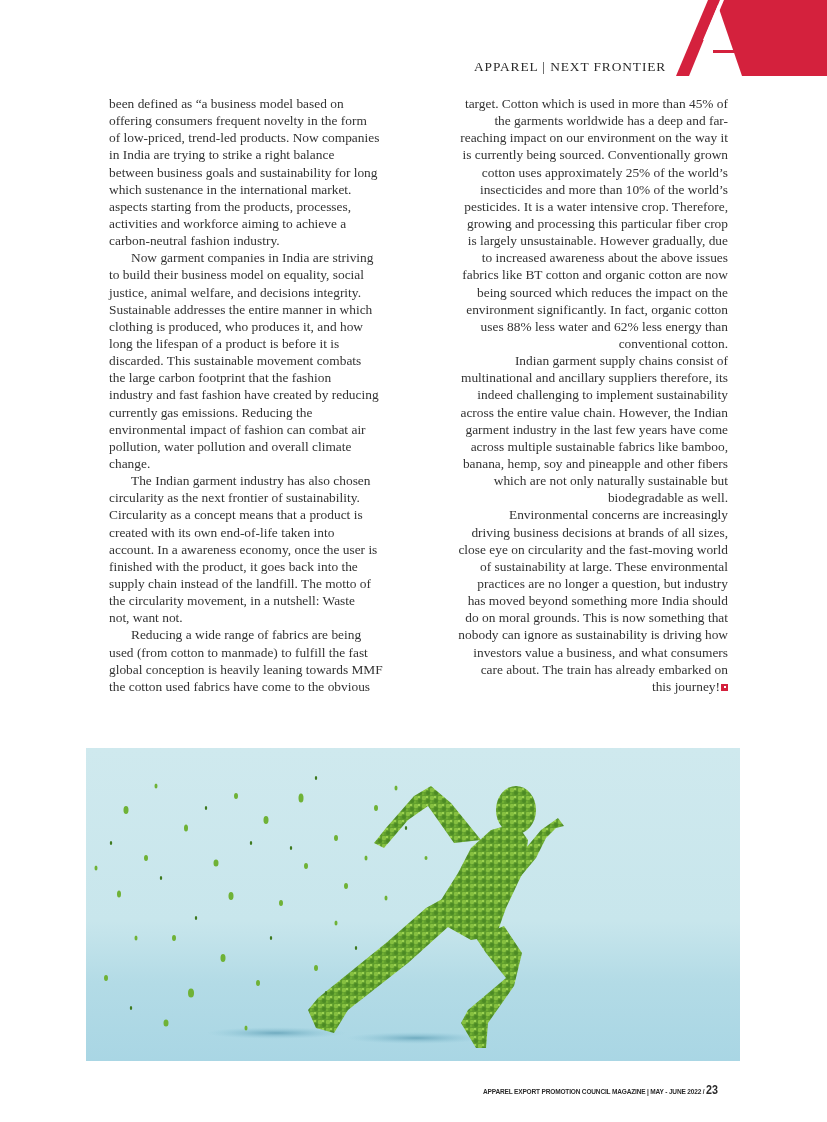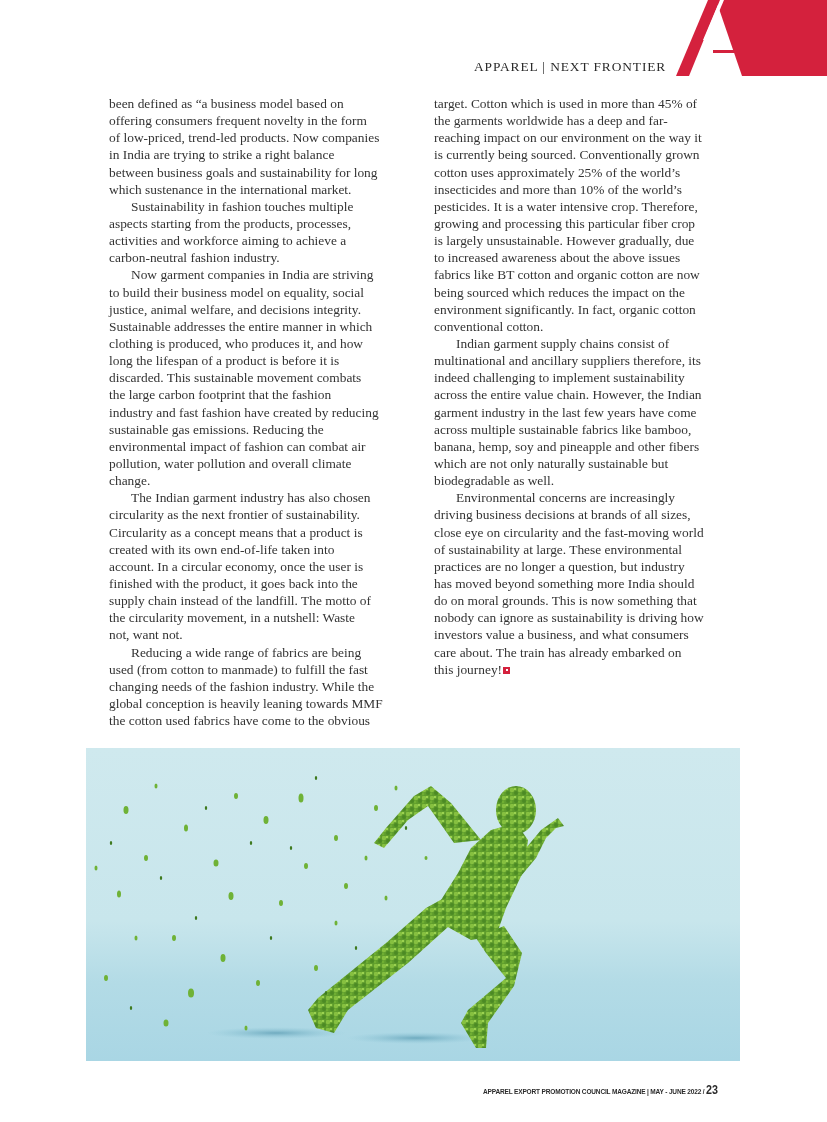--- a/index.html
+++ b/index.html
@@ -9,21 +9,21 @@
     font-family: Liberation Serif, serif; font-size: 13.4px; letter-spacing: 0.9px;
     color: #2a2a2a; white-space: nowrap;
   }
   .logo { position: absolute; top: 0; left: 676px; width: 151px; height: 76px; }
   .col {
     position: absolute; top: 95px; width: 320px;
     font-family: "Liberation Serif", serif; font-size: 13.4px; line-height: 17.15px;
     color: #333333;
   }
   .col.left { left: 101px; margin-left: 8px; }
-  .col.right { left: 434px; width: 322px; }
+  .col.right { left: 406px; width: 322px; text-align: right; }
   .line { white-space: nowrap; display: block; height: 17.15px; }
   .indent { padding-left: 22px; }
   .end-mark {
     display: inline-block; width: 7px; height: 7px; background: #d4213d;
     position: relative; top: 0px; margin-left: 1px; box-sizing: border-box;
     border: 2px solid #d4213d;
   }
   .end-mark::after { content: ""; position: absolute; left: 0.5px; top: 0.5px; width: 2px; height: 2px; background: #fff; }
   .hero {
     position: absolute; left: 86px; top: 748px; width: 654px; height: 313px; overflow: hidden;
@@ -52,67 +52,66 @@
   <rect x="37" y="50" width="25" height="3" fill="#d4213d"></rect>
 </svg>
 
 <div class="col left" id="col-left">
     <span class="line"><span>been defined as “a business model based on</span></span>
     <span class="line"><span>offering consumers frequent novelty in the form</span></span>
     <span class="line"><span>of low-priced, trend-led products. Now companies</span></span>
     <span class="line"><span>in India are trying to strike a right balance</span></span>
     <span class="line"><span>between business goals and sustainability for long</span></span>
     <span class="line"><span>which sustenance in the international market.</span></span>
-    <span class="line indent"><span>Sustainability in fashion touches multiple</span></span>
     <span class="line"><span>aspects starting from the products, processes,</span></span>
     <span class="line"><span>activities and workforce aiming to achieve a</span></span>
     <span class="line"><span>carbon-neutral fashion industry.</span></span>
     <span class="line indent"><span>Now garment companies in India are striving</span></span>
     <span class="line"><span>to build their business model on equality, social</span></span>
     <span class="line"><span>justice, animal welfare, and decisions integrity.</span></span>
     <span class="line"><span>Sustainable addresses the entire manner in which</span></span>
     <span class="line"><span>clothing is produced, who produces it, and how</span></span>
     <span class="line"><span>long the lifespan of a product is before it is</span></span>
     <span class="line"><span>discarded. This sustainable movement combats</span></span>
     <span class="line"><span>the large carbon footprint that the fashion</span></span>
     <span class="line"><span>industry and fast fashion have created by reducing</span></span>
-    <span class="line"><span>sustainable gas emissions.  Reducing the</span></span>
+    <span class="line"><span>currently gas emissions.  Reducing the</span></span>
     <span class="line"><span>environmental impact of fashion can combat air</span></span>
     <span class="line"><span>pollution, water pollution and overall climate</span></span>
     <span class="line"><span>change.</span></span>
     <span class="line indent"><span>The Indian garment industry has also chosen</span></span>
     <span class="line"><span>circularity as the next frontier of sustainability.</span></span>
     <span class="line"><span>Circularity as a concept means that a product is</span></span>
     <span class="line"><span>created with its own end-of-life taken into</span></span>
-    <span class="line"><span>account. In a circular economy, once the user is</span></span>
+    <span class="line"><span>account. In a awareness economy, once the user is</span></span>
     <span class="line"><span>finished with the product, it goes back into the</span></span>
     <span class="line"><span>supply chain instead of the landfill. The motto of</span></span>
     <span class="line"><span>the circularity movement, in a nutshell: Waste</span></span>
     <span class="line"><span>not, want not.</span></span>
     <span class="line indent"><span>Reducing a wide range of fabrics are being</span></span>
     <span class="line"><span>used (from cotton to manmade) to fulfill the fast</span></span>
-    <span class="line"><span>changing needs of the fashion industry. While the</span></span>
     <span class="line"><span>global conception is heavily leaning towards MMF</span></span>
     <span class="line"><span>the cotton used fabrics have come to the obvious</span></span>
   </div>
 
 <div class="col right" id="col-right">
     <span class="line"><span>target. Cotton which is used in more than 45% of</span></span>
     <span class="line"><span>the garments worldwide has a deep and far-</span></span>
     <span class="line"><span>reaching impact on our environment on the way it</span></span>
     <span class="line"><span>is currently being sourced. Conventionally grown</span></span>
     <span class="line"><span>cotton uses approximately 25% of the world’s</span></span>
     <span class="line"><span>insecticides and more than 10% of the world’s</span></span>
     <span class="line"><span>pesticides. It is a water intensive crop.  Therefore,</span></span>
     <span class="line"><span>growing and processing this particular fiber crop</span></span>
     <span class="line"><span>is largely unsustainable.  However gradually, due</span></span>
     <span class="line"><span>to increased awareness about the above issues</span></span>
     <span class="line"><span>fabrics like BT cotton and organic cotton are now</span></span>
     <span class="line"><span>being sourced which reduces the impact on the</span></span>
     <span class="line"><span>environment significantly. In fact, organic cotton</span></span>
+    <span class="line"><span>uses 88% less water and 62% less energy than</span></span>
     <span class="line"><span>conventional cotton.</span></span>
     <span class="line indent"><span>Indian garment supply chains consist of</span></span>
     <span class="line"><span>multinational and ancillary suppliers therefore, its</span></span>
     <span class="line"><span>indeed challenging to implement sustainability</span></span>
     <span class="line"><span>across the entire value chain. However, the Indian</span></span>
     <span class="line"><span>garment industry in the last few years have come</span></span>
     <span class="line"><span>across multiple sustainable fabrics like bamboo,</span></span>
     <span class="line"><span>banana, hemp, soy and pineapple and other fibers</span></span>
     <span class="line"><span>which are not only naturally sustainable but</span></span>
     <span class="line"><span>biodegradable as well.</span></span>

